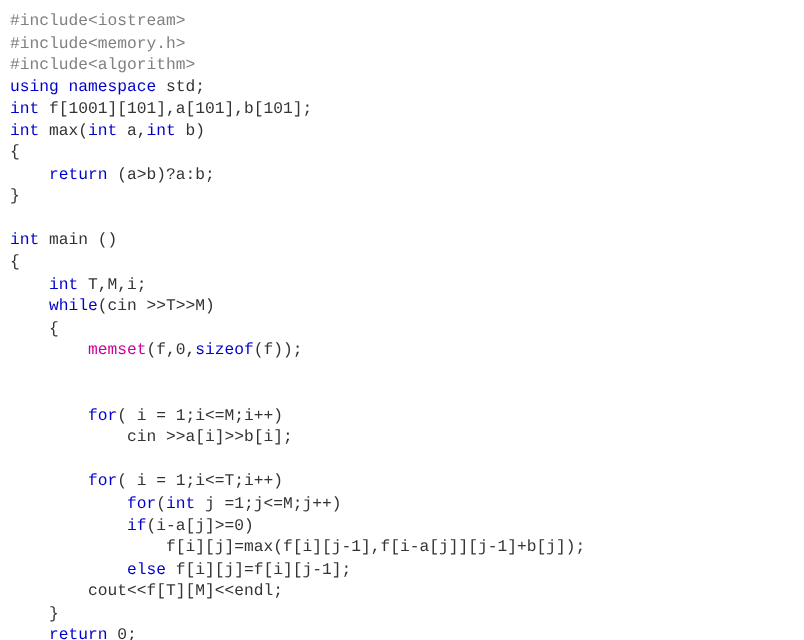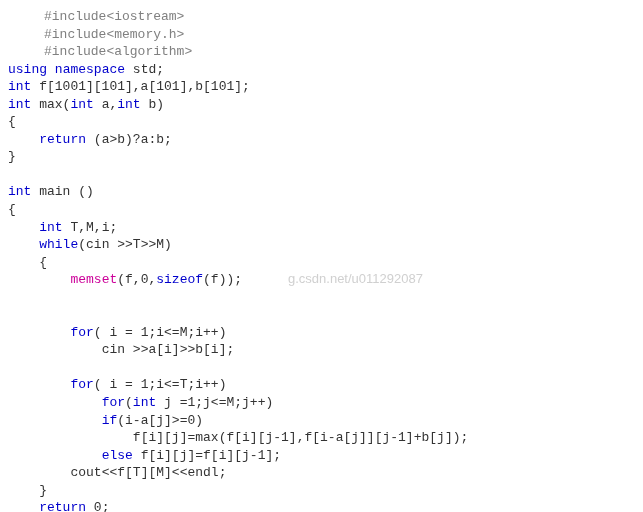--- a/index.html
+++ b/index.html
@@ -12,30 +12,29 @@
     color: #333;
     width: 643px;
     box-sizing: border-box;
   }
   pre {
     margin: 0;
     font-family: inherit;
     white-space: pre;
   }
   .kw { color: #0000cc; font-weight: normal; }
-  .pp { color: #808080; margin-left: 36px; }
+  .pp { color: #808080; }
   .fn { color: #cc0099; }
   .wm {
     position: absolute;
     color: #d0d0d0;
     font-family: Arial, sans-serif;
     font-size: 13px;
     pointer-events: none;
   }
   .container { position: relative; }
 </style>
 </head>
 <body>
 
 <div class="container">
   <pre id="code"><div><span class="pp">#include&lt;iostream&gt;</span></div><div><span class="pp">#include&lt;memory.h&gt;</span></div><div><span class="pp">#include&lt;algorithm&gt;</span></div><div><span class="kw">using</span><span> </span><span class="kw">namespace</span><span> std;</span></div><div><span class="kw">int</span><span> f[1001][101],a[101],b[101];</span></div><div><span class="kw">int</span><span> max(</span><span class="kw">int</span><span> a,</span><span class="kw">int</span><span> b)</span></div><div><span>{</span></div><div>    <span class="kw">return</span><span> (a&gt;b)?a:b;</span></div><div><span>}</span></div><div>&nbsp;</div><div><span class="kw">int</span><span> main ()</span></div><div><span>{</span></div><div>    <span class="kw">int</span><span> T,M,i;</span></div><div>    <span class="kw">while</span><span>(cin &gt;&gt;T&gt;&gt;M)</span></div><div>    <span>{</span></div><div>        <span class="fn">memset</span><span>(f,0,</span><span class="kw">sizeof</span><span>(f));</span></div><div>&nbsp;</div><div>&nbsp;</div><div>        <span class="kw">for</span><span>( i = 1;i&lt;=M;i++)</span></div><div>            <span>cin &gt;&gt;a[i]&gt;&gt;b[i];</span></div><div>&nbsp;</div><div>        <span class="kw">for</span><span>( i = 1;i&lt;=T;i++)</span></div><div>            <span class="kw">for</span><span>(</span><span class="kw">int</span><span> j =1;j&lt;=M;j++)</span></div><div>            <span class="kw">if</span><span>(i-a[j]&gt;=0)</span></div><div>                <span>f[i][j]=max(f[i][j-1],f[i-a[j]][j-1]+b[j]);</span></div><div>            <span class="kw">else</span><span> f[i][j]=f[i][j-1];</span></div><div>        <span>cout&lt;&lt;f[T][M]&lt;&lt;endl;</span></div><div>    <span>}</span></div><div>    <span class="kw">return</span><span> 0;</span></div></pre>
-  <div class="wm" style="top:262px; left:280px;">g.csdn.net/u011292087</div>
 </div>
 
 </body></html>

